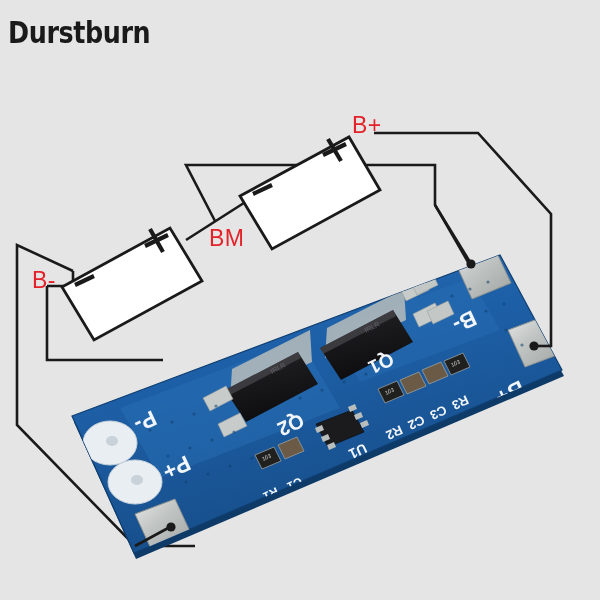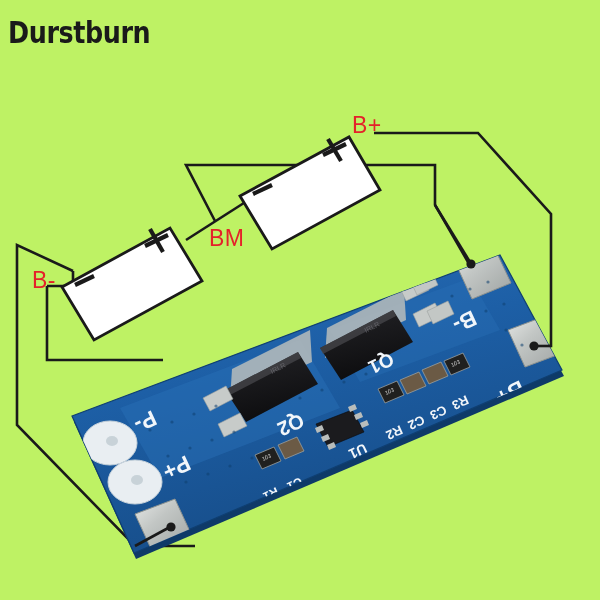--- a/index.html
+++ b/index.html
@@ -8,21 +8,21 @@
     padding: 0;
     background: #ffffff;
   }
   body {
     font-family: "Liberation Sans", sans-serif;
   }
   #stage {
     position: relative;
     width: 600px;
     height: 600px;
-    background: #bef264;
+    background: #e5e5e5;
     overflow: hidden;
   }
   #stage svg.layer {
     position: absolute;
     left: 0;
     top: 0;
     width: 600px;
     height: 600px;
   }
   .watermark {

